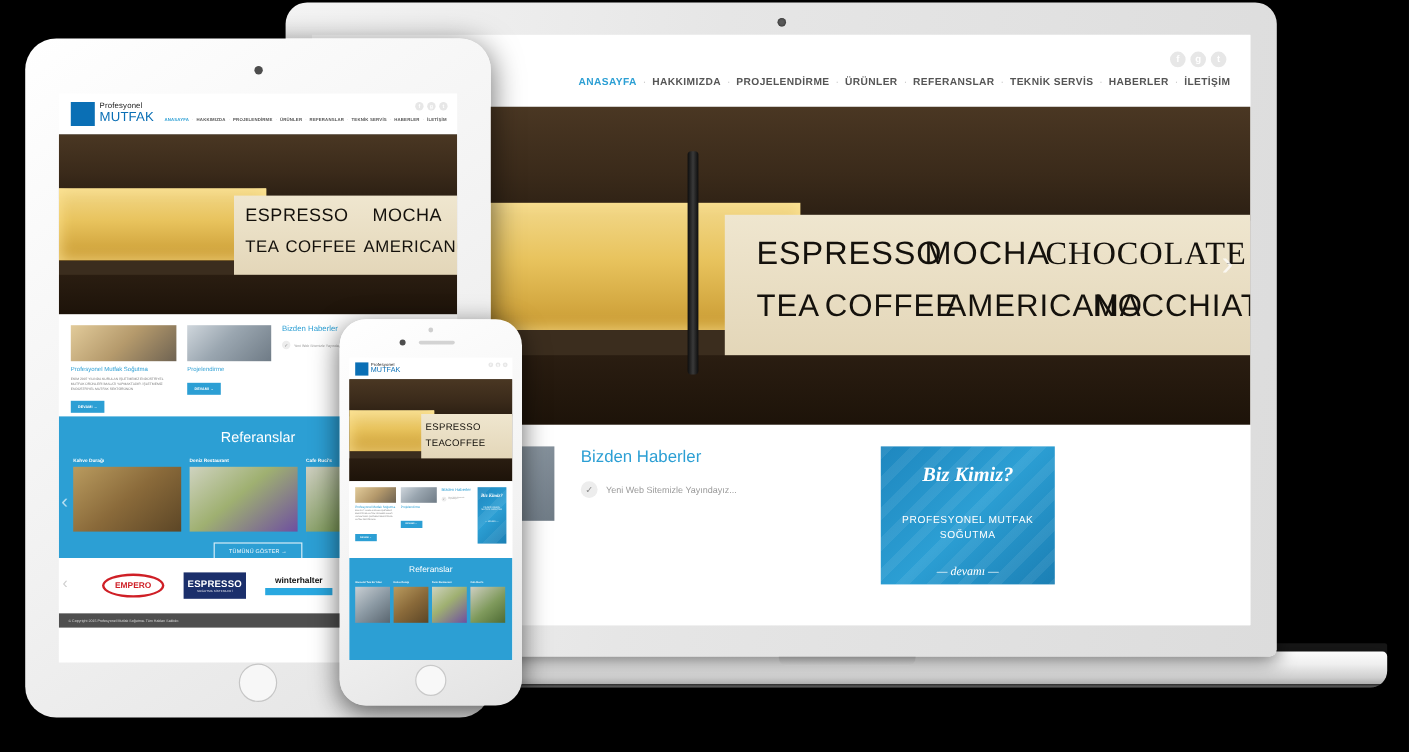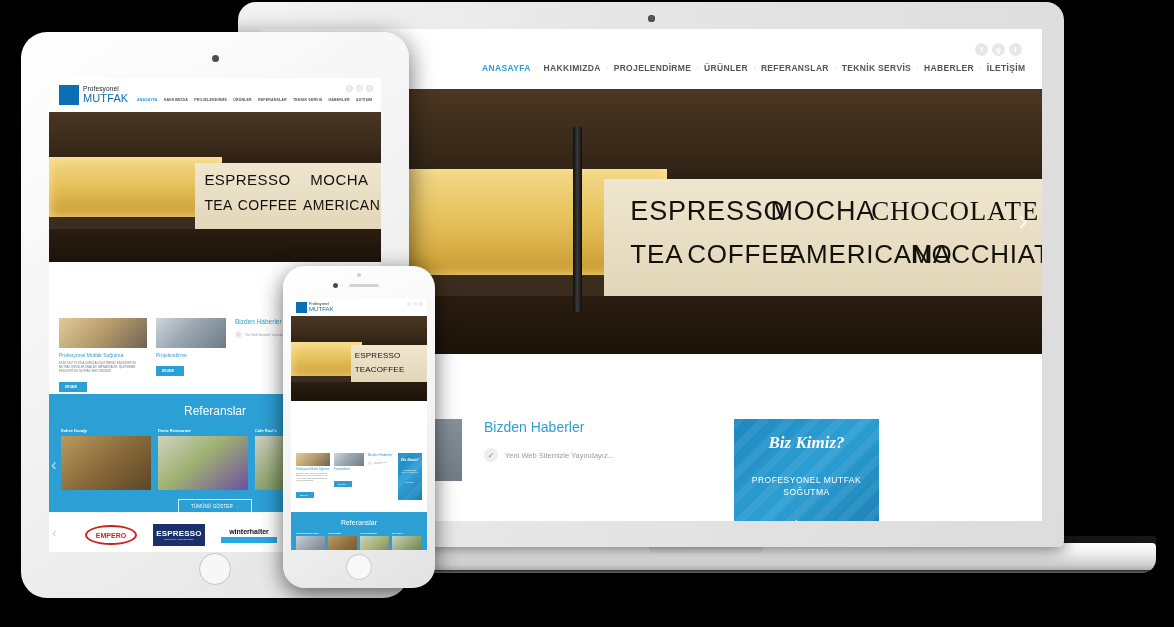--- a/index.html
+++ b/index.html
@@ -97,21 +97,21 @@
       background: linear-gradient(180deg,#f2d88a 0%, #e8c35d 45%, #c99a32 100%);
       box-shadow: inset 0 0 12px rgba(255,230,150,.9); }
   .menu-board { position:absolute; right:0; top:34%; width:56%; height:45%;
       background: linear-gradient(180deg,#efe6cf 0%, #e3d6b8 100%); }
   .menu-text { position:absolute; color:#14110c; font-family:"Liberation Sans", sans-serif;
       letter-spacing:.03em; white-space:nowrap; }
   .hero-bottom { position:absolute; left:0; right:0; bottom:0; height:22%;
       background: linear-gradient(180deg,#2a1d11 0%, #1d1309 100%); }
   .hero-arrow { position:absolute; color:rgba(255,255,255,.75); font-weight:300; }
 
-  .content { background:#fff; position:relative;margin-top:47px; }
+  .content { background:#fff; position:relative; }
   .col-title { color:#2c9fd4; }
   .col-body { color:#7a7a7a; line-height:1.5; }
   .btn-blue { background:#2c9fd4; color:#fff; display:inline-block; text-align:center;
               font-weight:700; letter-spacing:.04em; }
   .thumb { background:#9aa7b2; background-size:cover; }
   .news-item{ display:flex; align-items:center; color:#9a9a9a; }
   .news-check{ border-radius:50%; background:#ededed; color:#8c8c8c; display:flex;
                align-items:center; justify-content:center; }
 
   .promo { background: linear-gradient(135deg,#1e87bf 0%, #2c9fd4 50%, #1b7fb4 100%);

